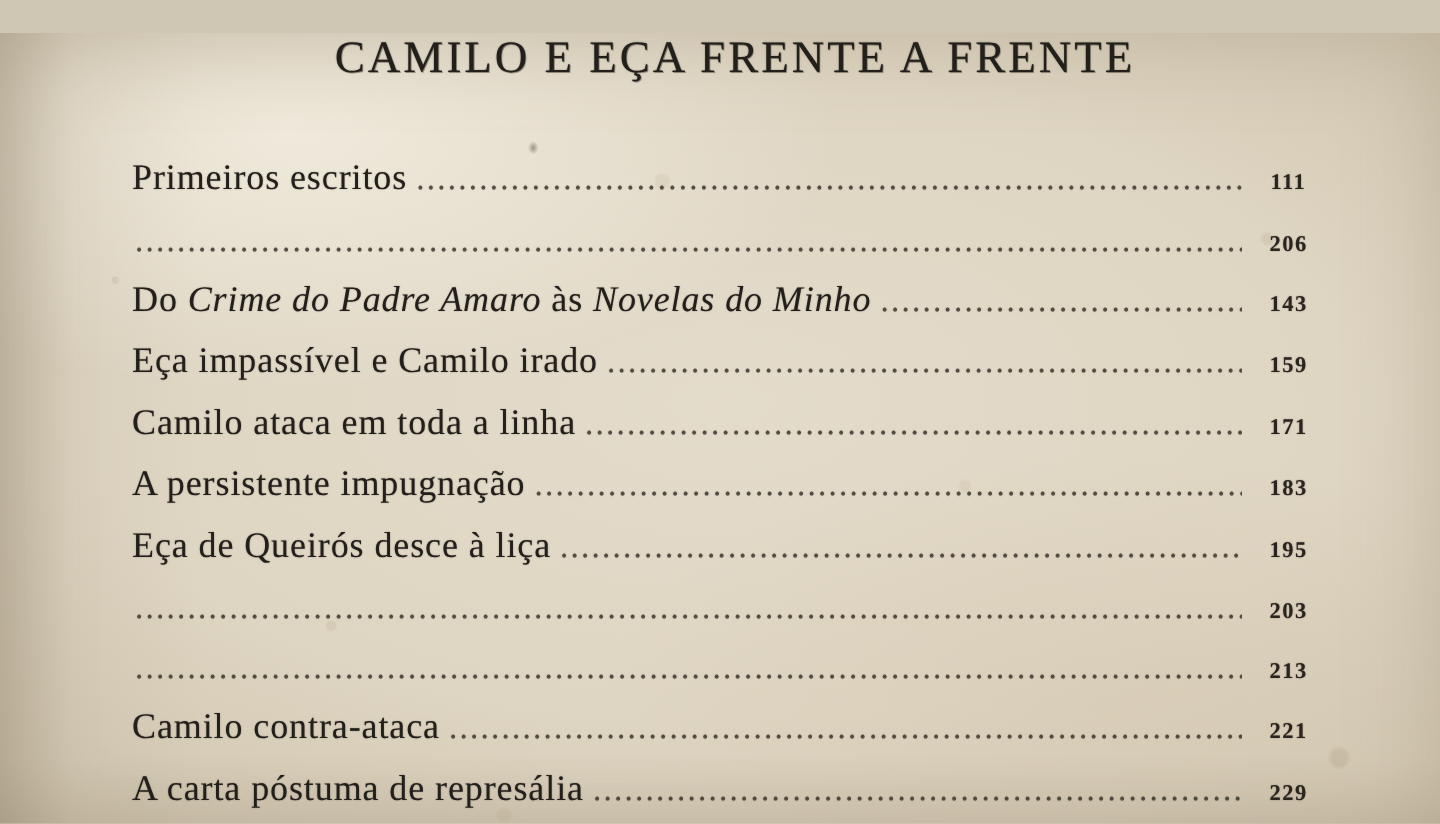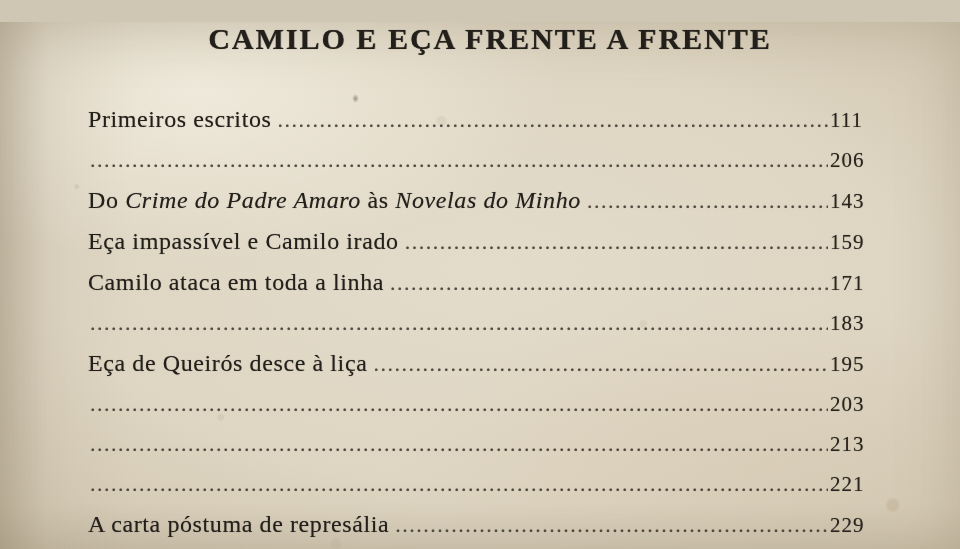--- a/index.html
+++ b/index.html
@@ -56,21 +56,21 @@
     position: relative;
     z-index: 3;
     padding: 0;
   }
 
   .chapter-title {
     text-align: center;
     font-size: 30px;
     letter-spacing: 2.0px;
     color: #23201c;
-    font-weight: 700;
+    font-weight: 400;
     margin: 22px 16px 0 0;
     padding-left: 36px;
     text-shadow: 0 0 1px rgba(40,35,28,0.55), 0.6px 0.4px 0 rgba(30,26,20,0.35);
     font-family: "Liberation Serif", serif;
   }
 
   .toc {
     margin: 50px 0 0 0;
     padding: 0 72px 0 88px;
     list-style: none;
@@ -102,24 +102,25 @@
     color: #3a342b;
     font-size: 22px;
     letter-spacing: 1.5px;
     margin: 0 2px;
     opacity: .85;
   }
 
   .page-num {
     flex: 0 0 auto;
     width: 58px;
-    text-align: left;
-    font-size: 21px;
+    text-align: center;
+    font-size: 15px;
     letter-spacing: 1px;
     color: #2a251f;
+    font-weight: bold;
   }
 
   
   .smudge {
     position: absolute;
     left: 352px;
     top: 72px;
     width: 7px;
     height: 9px;
     background: radial-gradient(ellipse at center, rgba(60,52,40,0.45), rgba(60,52,40,0) 70%);
@@ -160,20 +161,21 @@
         <span class="page-num">159</span>
       </li>
 
       <li class="toc-entry">
         <span class="entry-title">Camilo ataca em toda a linha</span>
         <span class="leader">...........................................................................................................</span>
         <span class="page-num">171</span>
       </li>
 
       <li class="toc-entry">
+        <span class="entry-title">A persistente impugnação</span>
         <span class="leader">...........................................................................................................</span>
         <span class="page-num">183</span>
       </li>
 
       <li class="toc-entry">
         <span class="entry-title">Eça de Queirós desce à liça</span>
         <span class="leader">...........................................................................................................</span>
         <span class="page-num">195</span>
       </li>
 
@@ -181,20 +183,21 @@
         <span class="leader">...........................................................................................................</span>
         <span class="page-num">203</span>
       </li>
 
       <li class="toc-entry">
         <span class="leader">...........................................................................................................</span>
         <span class="page-num">213</span>
       </li>
 
       <li class="toc-entry">
+        <span class="entry-title">Camilo contra-ataca</span>
         <span class="leader">...........................................................................................................</span>
         <span class="page-num">221</span>
       </li>
 
       <li class="toc-entry">
         <span class="entry-title">A carta póstuma de represália</span>
         <span class="leader">...........................................................................................................</span>
         <span class="page-num">229</span>
       </li>
 

